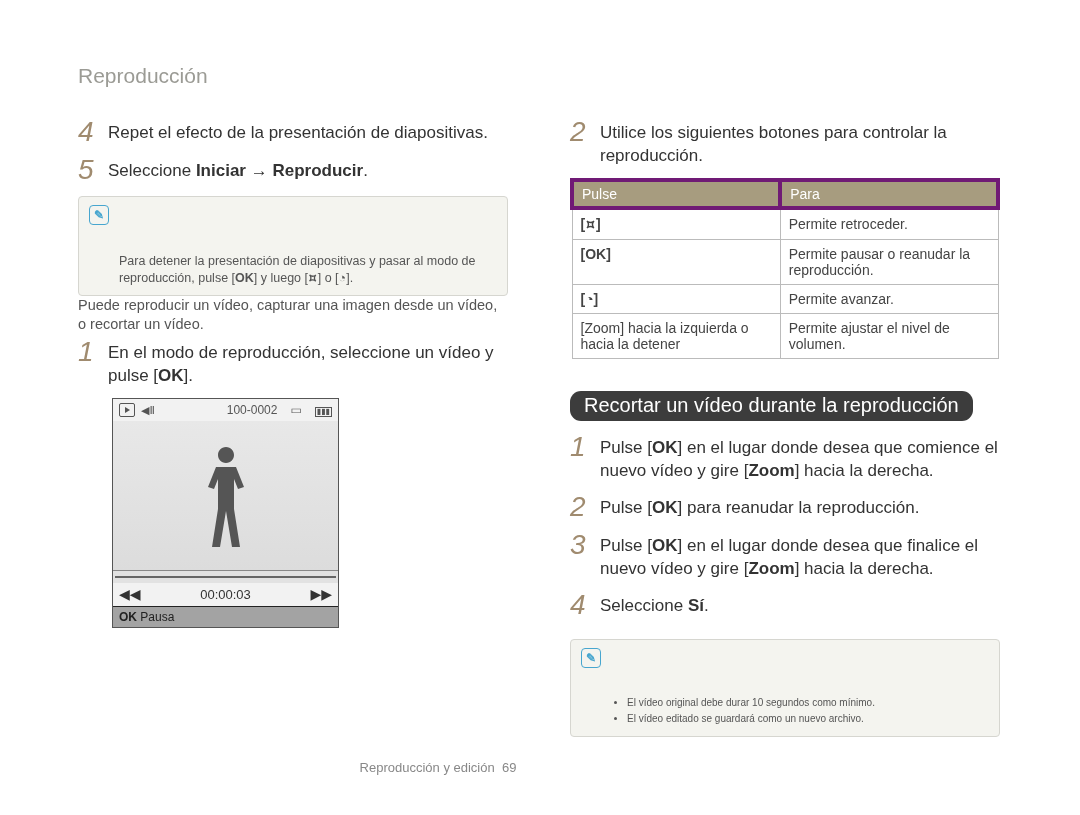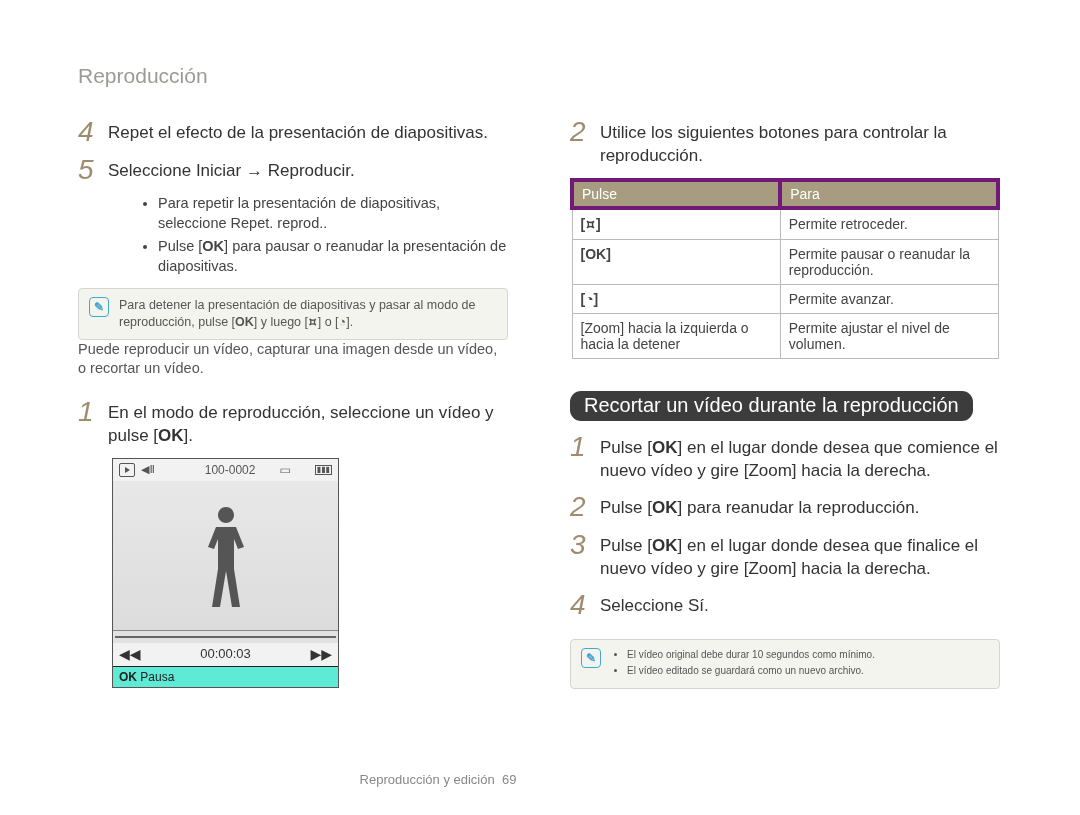--- a/index.html
+++ b/index.html
@@ -6,44 +6,44 @@
 #page{width:876px;height:815px;background:#fff;position:relative;font-family:Arial,Helvetica,sans-serif;color:#3a3a3a;}
 .header{position:absolute;left:78px;top:64px;font-size:21px;color:#9b9b95;font-family:"Trebuchet MS",Arial,sans-serif;}
 .col{position:absolute;width:430px;}
 .col-left{left:78px;top:118px;}
 .col-right{left:570px;top:118px;}
 .step{display:flex;gap:12px;margin-bottom:10px;}
 .stepnum{font-size:28px;color:#a08b6f;font-style:italic;font-family:"Trebuchet MS",Arial,sans-serif;line-height:1;min-width:18px;}
 .steptext{font-size:17px;color:#333;line-height:1.35;padding-top:4px;}
 .bullets{margin:4px 0 0 40px;}
 .bullets li{font-size:14.5px;color:#444;line-height:1.35;margin-bottom:4px;list-style:disc;}
-.bold{font-weight:400;}
+.bold{font-weight:700;}
 .note{border:1px solid #d6d6d0;background:#f4f4ef;border-radius:4px;padding:8px 10px;margin:12px 0 0 0;display:flex;gap:10px;}
 .noteicon{width:18px;height:18px;border:1.5px solid #47a6cf;border-radius:4px;display:flex;align-items:center;justify-content:center;color:#47a6cf;font-weight:700;font-size:12px;flex:0 0 auto;}
-.notetxt{font-size:12.5px;color:#555;line-height:1.35;}
+.notetxt{font-size:12.5px;color:#555;line-height:1.35;margin-top:48px;}
 .h2{font-size:25px;color:#a08b6f;font-family:"Trebuchet MS",Arial,sans-serif;margin:26px 0 2px 0;}
-.sub{font-size:14.5px;color:#555;line-height:1.3;margin-bottom:20px;}
+.sub{font-size:14.5px;color:#555;line-height:1.3;margin-bottom:5px;}
 .pill{display:inline-block;background:#3c3c3c;color:#fff;border-radius:11px;font-size:20px;padding:3px 14px 4px 14px;margin:2px 0 12px 0;}
 .tbl{border-collapse:collapse;width:100%;font-size:14px;margin-top:6px;}
 .tbl th{background:#a79c7f;color:#fff;font-weight:400;text-align:left;padding:4px 8px;border:4px solid #701a75;}
 .tbl td{border:1px solid #bbb;padding:6px 8px;color:#444;vertical-align:top;}
-.footer{position:absolute;bottom:28px;left:0;width:100%;text-align:center;font-size:13px;color:#888;}
+.footer{position:absolute;bottom:40px;left:0;width:100%;text-align:center;font-size:13px;color:#888;}
 
 .camshot{width:225px;border:1px solid #555;background:#f2f2f2;margin:10px 0 0 34px;}
 .camtop{display:flex;justify-content:space-between;align-items:center;padding:4px 6px;font-size:12px;color:#555;}
 .camtop .rec{width:14px;height:12px;border:1.5px solid #555;border-radius:2px;display:flex;align-items:center;justify-content:center;}
 .camtop .rec span{border-left:5px solid #555;border-top:3px solid transparent;border-bottom:3px solid transparent;display:block;}
 .cambody{height:150px;background:linear-gradient(#e8e8e8,#dcdcdc);display:flex;align-items:flex-end;justify-content:center;position:relative;}
 .silh{position:absolute;bottom:14px;left:50%;transform:translateX(-50%);}
 .ground{height:14px;border-top:1px solid #888;}
 .cambar{height:12px;background:#e2e2e2;position:relative;}
 .cambar .prog{position:absolute;left:2px;right:2px;top:5px;height:2px;background:#666;}
 .camctrl{display:flex;justify-content:space-between;align-items:center;padding:3px 6px 4px 6px;font-size:13px;color:#333;}
 .camctrl .rw,.camctrl .ff{font-size:14px;}
-.camfoot{border-top:1px solid #222;background:#5eead4;padding:3px 6px;font-size:12px;color:#222;}
+.camfoot{border-top:1px solid #222;background:#a3a3a3;padding:3px 6px;font-size:12px;color:#222;}
 .okbold{font-weight:900;font-family:Arial;}
 .glyph{font-weight:700;}
 .notebullets{margin:0;padding-left:16px;}
 .notebullets li{font-size:10px;color:#555;line-height:1.4;margin-bottom:2px;list-style:disc;}
 </style>
 </head>
 <body>
 <div id="page">
 
 <div class="header">Reproducción</div>
@@ -55,28 +55,20 @@
     <div class="steptext">Repet el efecto de la presentación de diapositivas.</div>
   </div>
 
   <div class="step">
     <div class="stepnum">5</div>
     <div class="steptext">
       <span>Seleccione </span><span class="bold">Iniciar</span><span> → </span><span class="bold">Reproducir</span><span>.</span>
     </div>
   </div>
 
-  <ul class="bullets">
-    <li>
-      <span>Para repetir la presentación de diapositivas, seleccione </span><span class="bold">Repet. reprod.</span><span>.</span>
-    </li>
-    <li>
-      <span>Pulse [</span><span class="okbold">OK</span><span>] para pausar o reanudar la presentación de diapositivas.</span>
-    </li>
-  </ul>
 
   <div class="note">
     <div class="noteicon">✎</div>
     <div class="notetxt">
       <span>Para detener la presentación de diapositivas y pasar al modo de reproducción, pulse [</span><span class="okbold">OK</span><span>] y luego [</span><span class="glyph">⯏</span><span>] o [</span><span class="glyph">◔</span><span>].</span>
     </div>
   </div>
 
   <div class="sub">Puede reproducir un vídeo, capturar una imagen desde un vídeo, o recortar un vídeo.</div>
 
@@ -88,21 +80,21 @@
   </div>
 
   <div class="camshot">
     <div class="camtop">
       <div style="display:flex;gap:6px;align-items:center;">
         <span class="rec">
               <span></span>
             </span>
         <span style="font-size:11px;">◀Ⅱ</span>
       </div>
-      <div style="display:flex;gap:24px;align-items:center;">
+      <div style="display:flex;gap:13px;align-items:flex-end;">
         <span>100-0002</span>
         <span>▭</span>
         <span style="border:1px solid #555;padding:0 1px;font-size:8px;line-height:1;">▮▮▮</span>
       </div>
     </div>
     <div class="cambody">
       <svg class="silh" width="60" height="110" viewBox="0 0 60 110">
         <path fill="#555" d="M30 0c5 0 8 4 8 8s-3 8-8 8-8-4-8-8 3-8 8-8zM20 20h20l8 20-6 2-4-10v30l6 38h-8l-6-36-6 36h-8l6-38V32l-4 10-6-2z"></path>
       </svg>
       <div class="ground" style="position:absolute;left:0;right:0;bottom:0;height:0;"></div>

